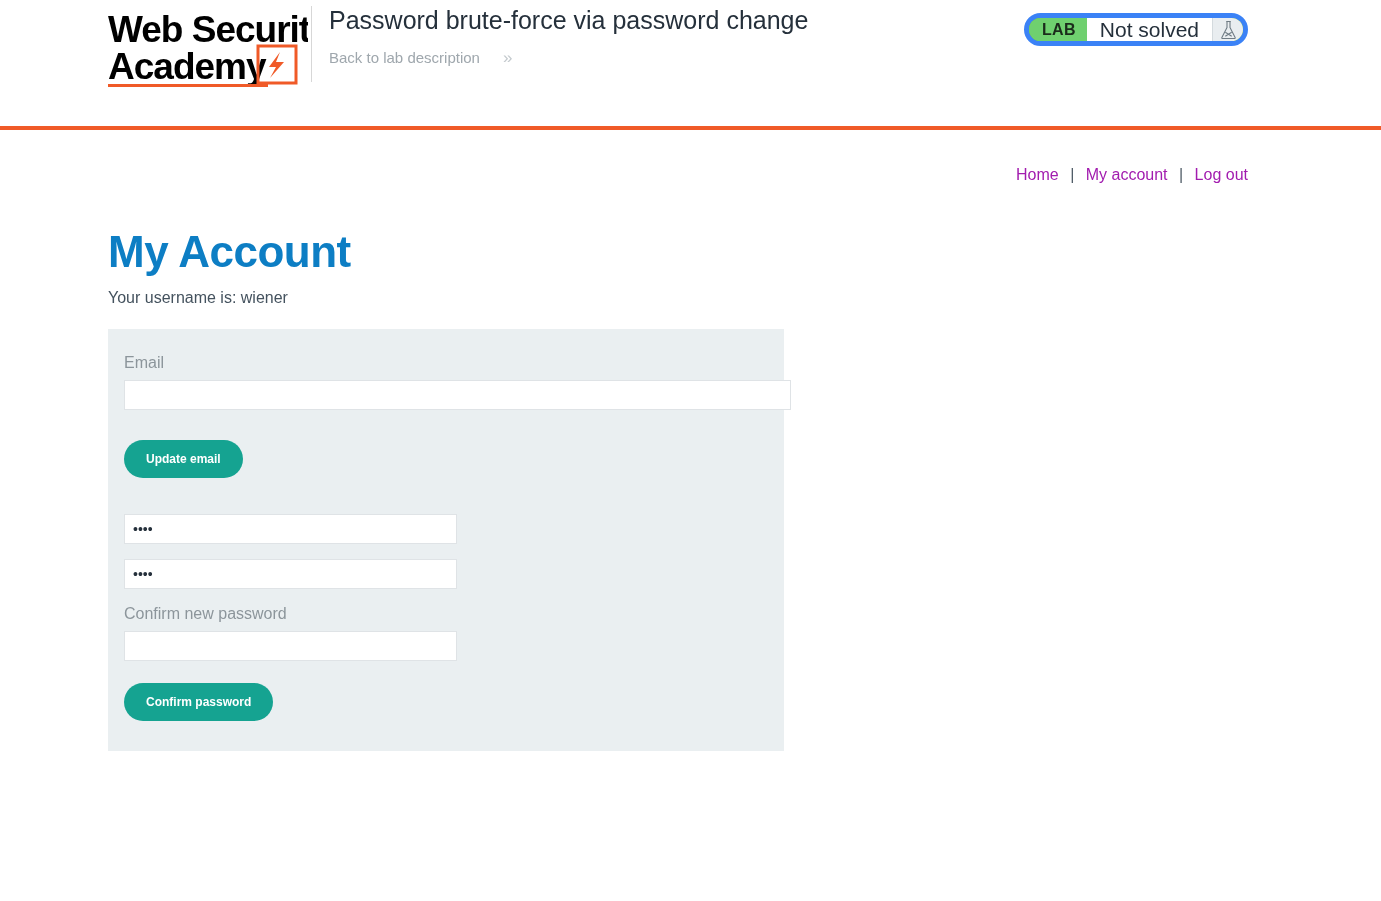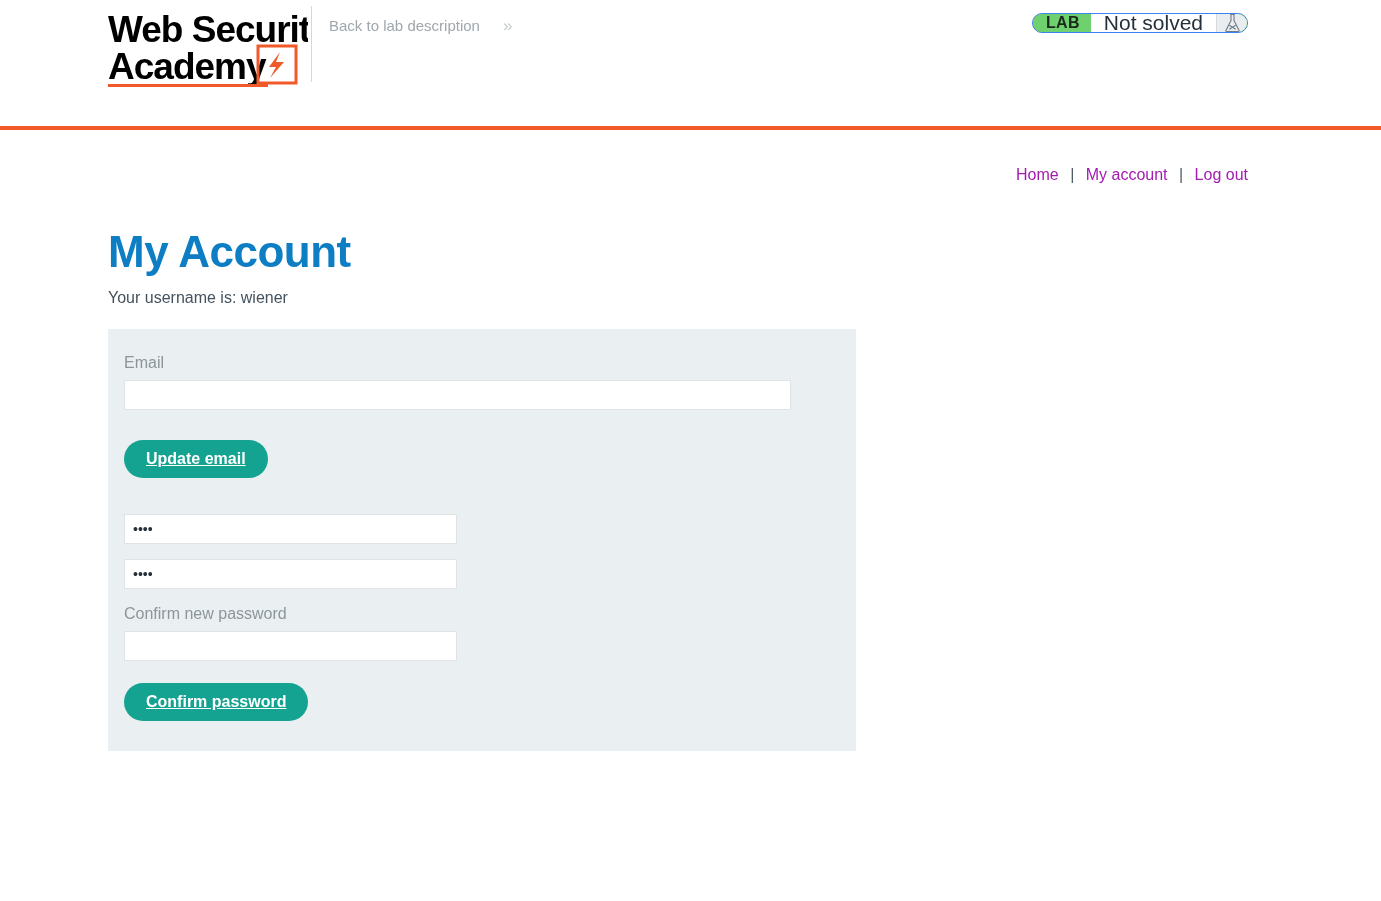--- a/index.html
+++ b/index.html
@@ -71,25 +71,25 @@
     letter-spacing: -2px;
   }
 
   
   .lab-status {
     position: absolute;
     right: 133px;
     top: 13px;
     display: flex;
     align-items: stretch;
-    height: 20px;
+    height: 33px;
     border-radius: 17px;
     overflow: hidden;
     background: #84cc16;
-    border: 1px solid #3b82f6;
+    border: 5px solid #3b82f6;
   }
   .status-lab {
     background: #6fd06f;
     color: #1b2b1b;
     font-weight: bold;
     font-size: 16px;
     display: flex;
     align-items: center;
     padding: 0 11px 0 13px;
     letter-spacing: 0.3px;
@@ -159,21 +159,21 @@
     letter-spacing: -0.5px;
   }
   .username-line {
     font-size: 16px;
     color: #44525e;
     margin-top: 9px;
   }
 
   .form-panel {
     margin-top: 22px;
-    width: 748px;
+    width: 676px;
     background: #eaeff1;
     padding: 24px 8px 30px 16px;
   }
   .field-label {
     font-size: 16px;
     color: #8c959b;
     margin-bottom: 7px;
     line-height: 20px;
   }
   input.text-input {
@@ -189,27 +189,26 @@
     border-radius: 0;
   }
   input.wide { width: 667px; }
   input.narrow { width: 333px; }
   .btn {
     display: inline-block;
     border: none;
     background: #15a391;
     color: #ffffff;
     font-weight: bold;
-    font-size: 16px;
+    font-size: 12px;
     padding: 10px 22px;
     border-radius: 20px;
     cursor: pointer;
     font-family: "Liberation Sans", sans-serif;
     line-height: 18px;
-    text-decoration: underline;
   }
   .spacer-lg { height: 36px; }
   .spacer-md { height: 22px; }
   .spacer-sm { height: 15px; }
   .gap-after-email { height: 30px; }
 </style>
 </head>
 <body>
 
 <div class="lab-header">
@@ -220,20 +219,21 @@
       <text x="0" y="73" font-family="Liberation Sans, sans-serif" font-size="37" font-weight="bold" fill="#000000" letter-spacing="-1">Academy</text>
       <rect x="0" y="78" width="160" height="3" fill="#f05a28"></rect>
       <rect x="150" y="40" width="38" height="37" fill="none" stroke="#f05a28" stroke-width="3"></rect>
       <path d="M172 46 L161 61 L168 61 L162 72 L176 56 L168 56 Z" fill="#f05a28"></path>
     </svg>
   </div>
 
   <div class="logo-divider"></div>
 
   <div class="title-block">
+    <h1 class="lab-title">Password brute-force via password change</h1>
     <a class="back-link" href="#">
       <span>Back to lab description</span>
       <span class="chev">»</span>
     </a>
   </div>
 
   <div class="lab-status">
     <div class="status-lab">LAB</div>
     <div class="status-text">Not solved</div>
     <div class="status-icon">

